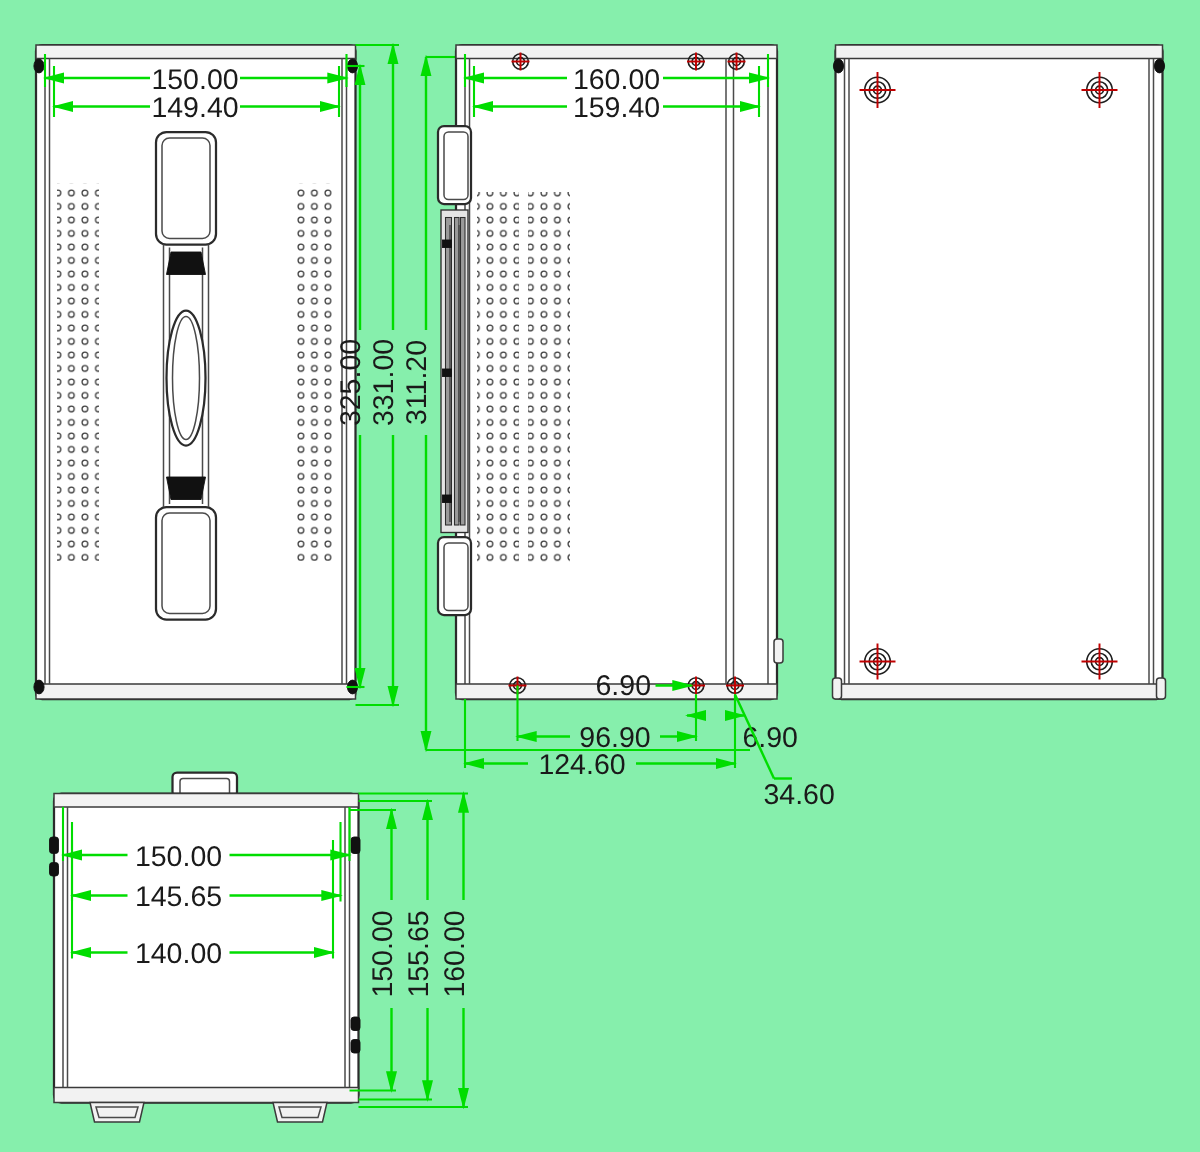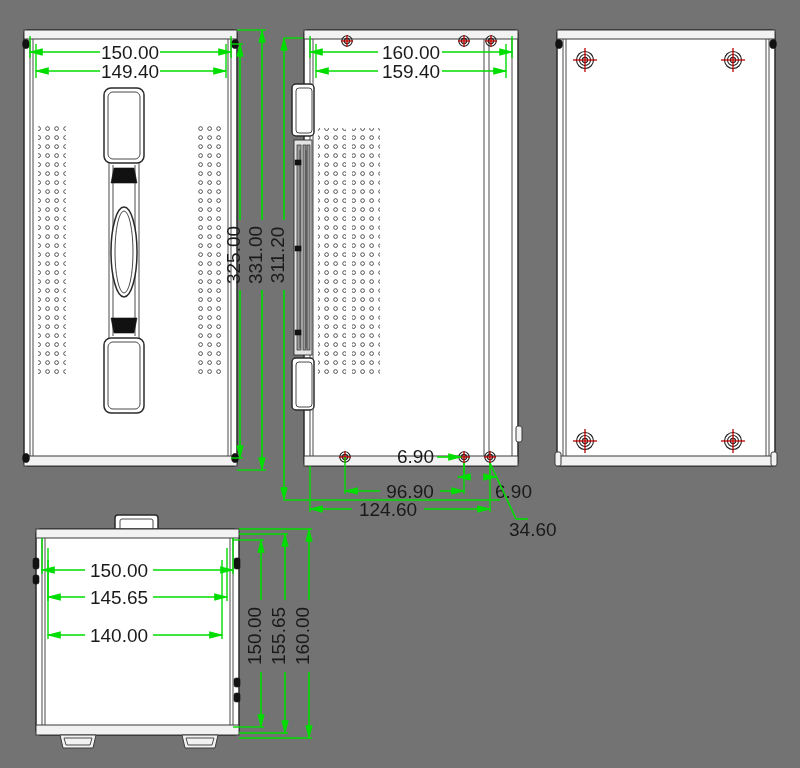--- a/index.html
+++ b/index.html
@@ -11,21 +11,21 @@
   body {
     width: 800px;
     height: 768px;
     overflow: hidden;
     font-family: "Liberation Sans", sans-serif;
   }
   #drawing-root {
     position: relative;
     width: 800px;
     height: 768px;
-    background: #737373;
+    background: #86efac;
   }
   svg#cad {
     display: block;
     width: 800px;
     height: 768px;
   }
   .dim-text {
     font-family: "Liberation Sans", sans-serif;
     font-size: 19px;
     fill: #1a1a1a;

